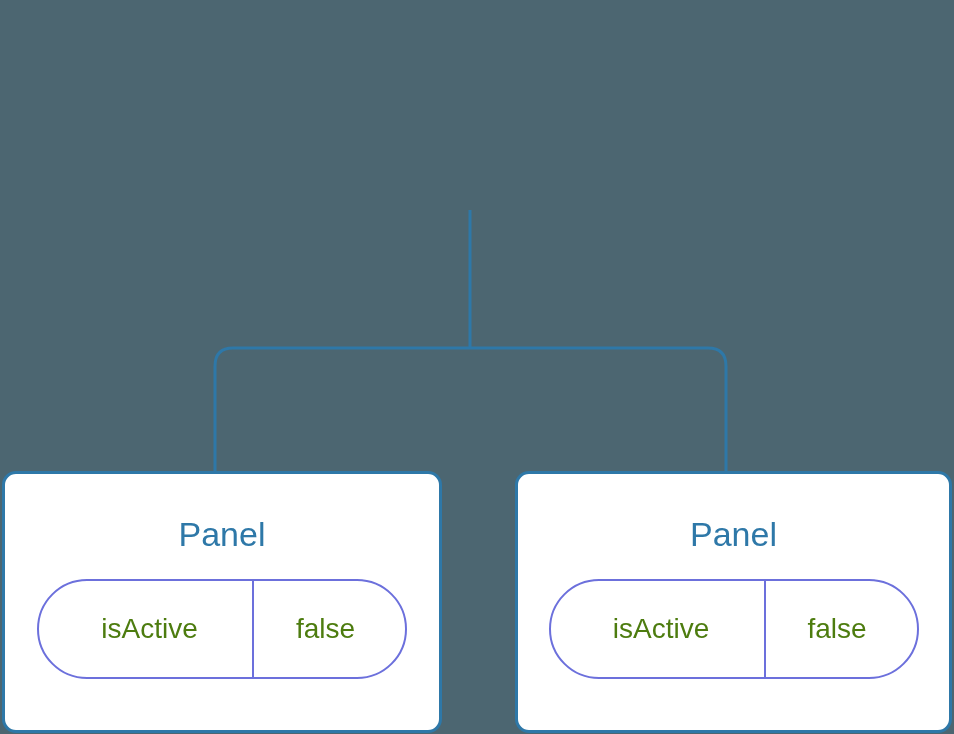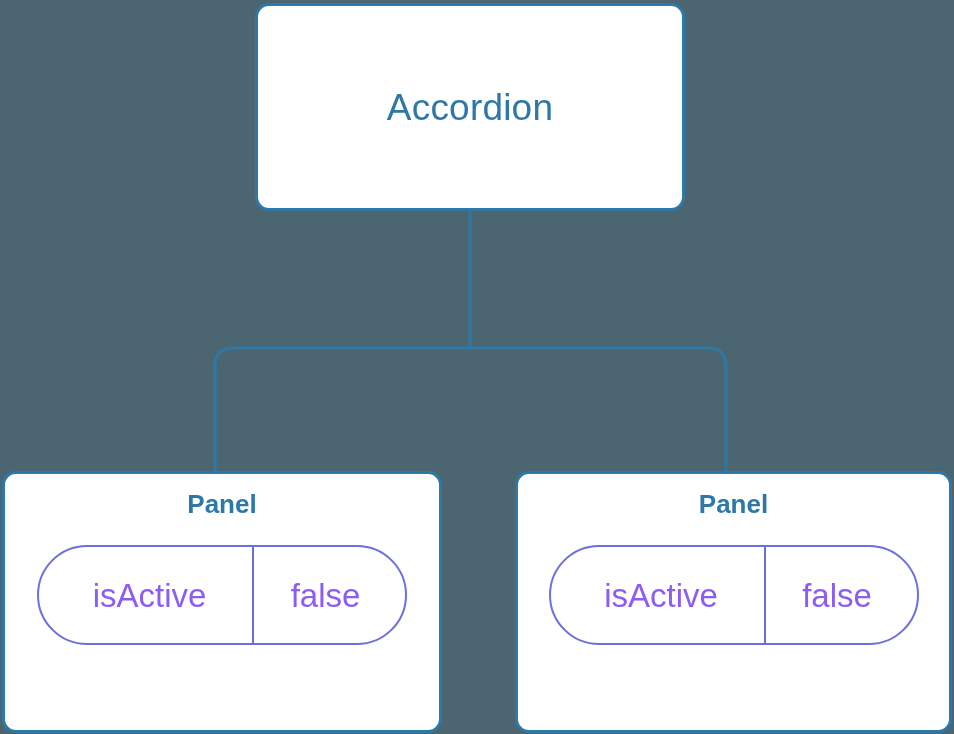--- a/index.html
+++ b/index.html
@@ -71,48 +71,47 @@
     left: 2px;
     width: 440px;
   }
 
   .node-leaf.leaf-right {
     left: 515px;
     width: 437px;
   }
 
   .node-title-leaf {
-    font-size: 26px;
+    font-size: 34px;
     color: #2e78a8;
     line-height: 1;
-    margin-top: 17px;
+    margin-top: 43px;
     white-space: nowrap;
-    font-weight: bold;
   }
 
   
   .state-pill {
     margin-top: 28px;
     height: 100px;
     display: flex;
     align-items: stretch;
     border: 2px solid #6c70dc;
     border-radius: 50px;
     box-sizing: border-box;
     background: transparent;
     overflow: hidden;
   }
 
   .state-key,
   .state-val {
     display: flex;
     align-items: center;
     justify-content: center;
-    color: #8b5cf6;
-    font-size: 33px;
+    color: #4d7c0f;
+    font-size: 28px;
     line-height: 1;
     box-sizing: border-box;
     white-space: nowrap;
   }
 
   .state-key {
     width: 215px;
     border-right: 2px solid #6c70dc;
     padding-left: 8px;
   }
@@ -130,23 +129,20 @@
 
   <svg id="connectors" viewBox="0 0 954 734" width="954" height="734" xmlns="http://www.w3.org/2000/svg">
 
     <path d="M470,210 L470,348" fill="none" stroke="#2e78a8" stroke-width="3"></path>
 
     <path d="M470,348 L233,348 Q215,348 215,366 L215,473" fill="none" stroke="#2e78a8" stroke-width="3"></path>
 
     <path d="M470,348 L708,348 Q726,348 726,366 L726,473" fill="none" stroke="#2e78a8" stroke-width="3"></path>
   </svg>
 
-  <div class="node node-root">
-    <span class="node-title-root">Accordion</span>
-  </div>
 
   <div class="node node-leaf leaf-left">
     <span class="node-title-leaf">Panel</span>
     <div class="state-pill">
       <span class="state-key">isActive</span>
       <span class="state-val">false</span>
     </div>
   </div>
 
   <div class="node node-leaf leaf-right">

